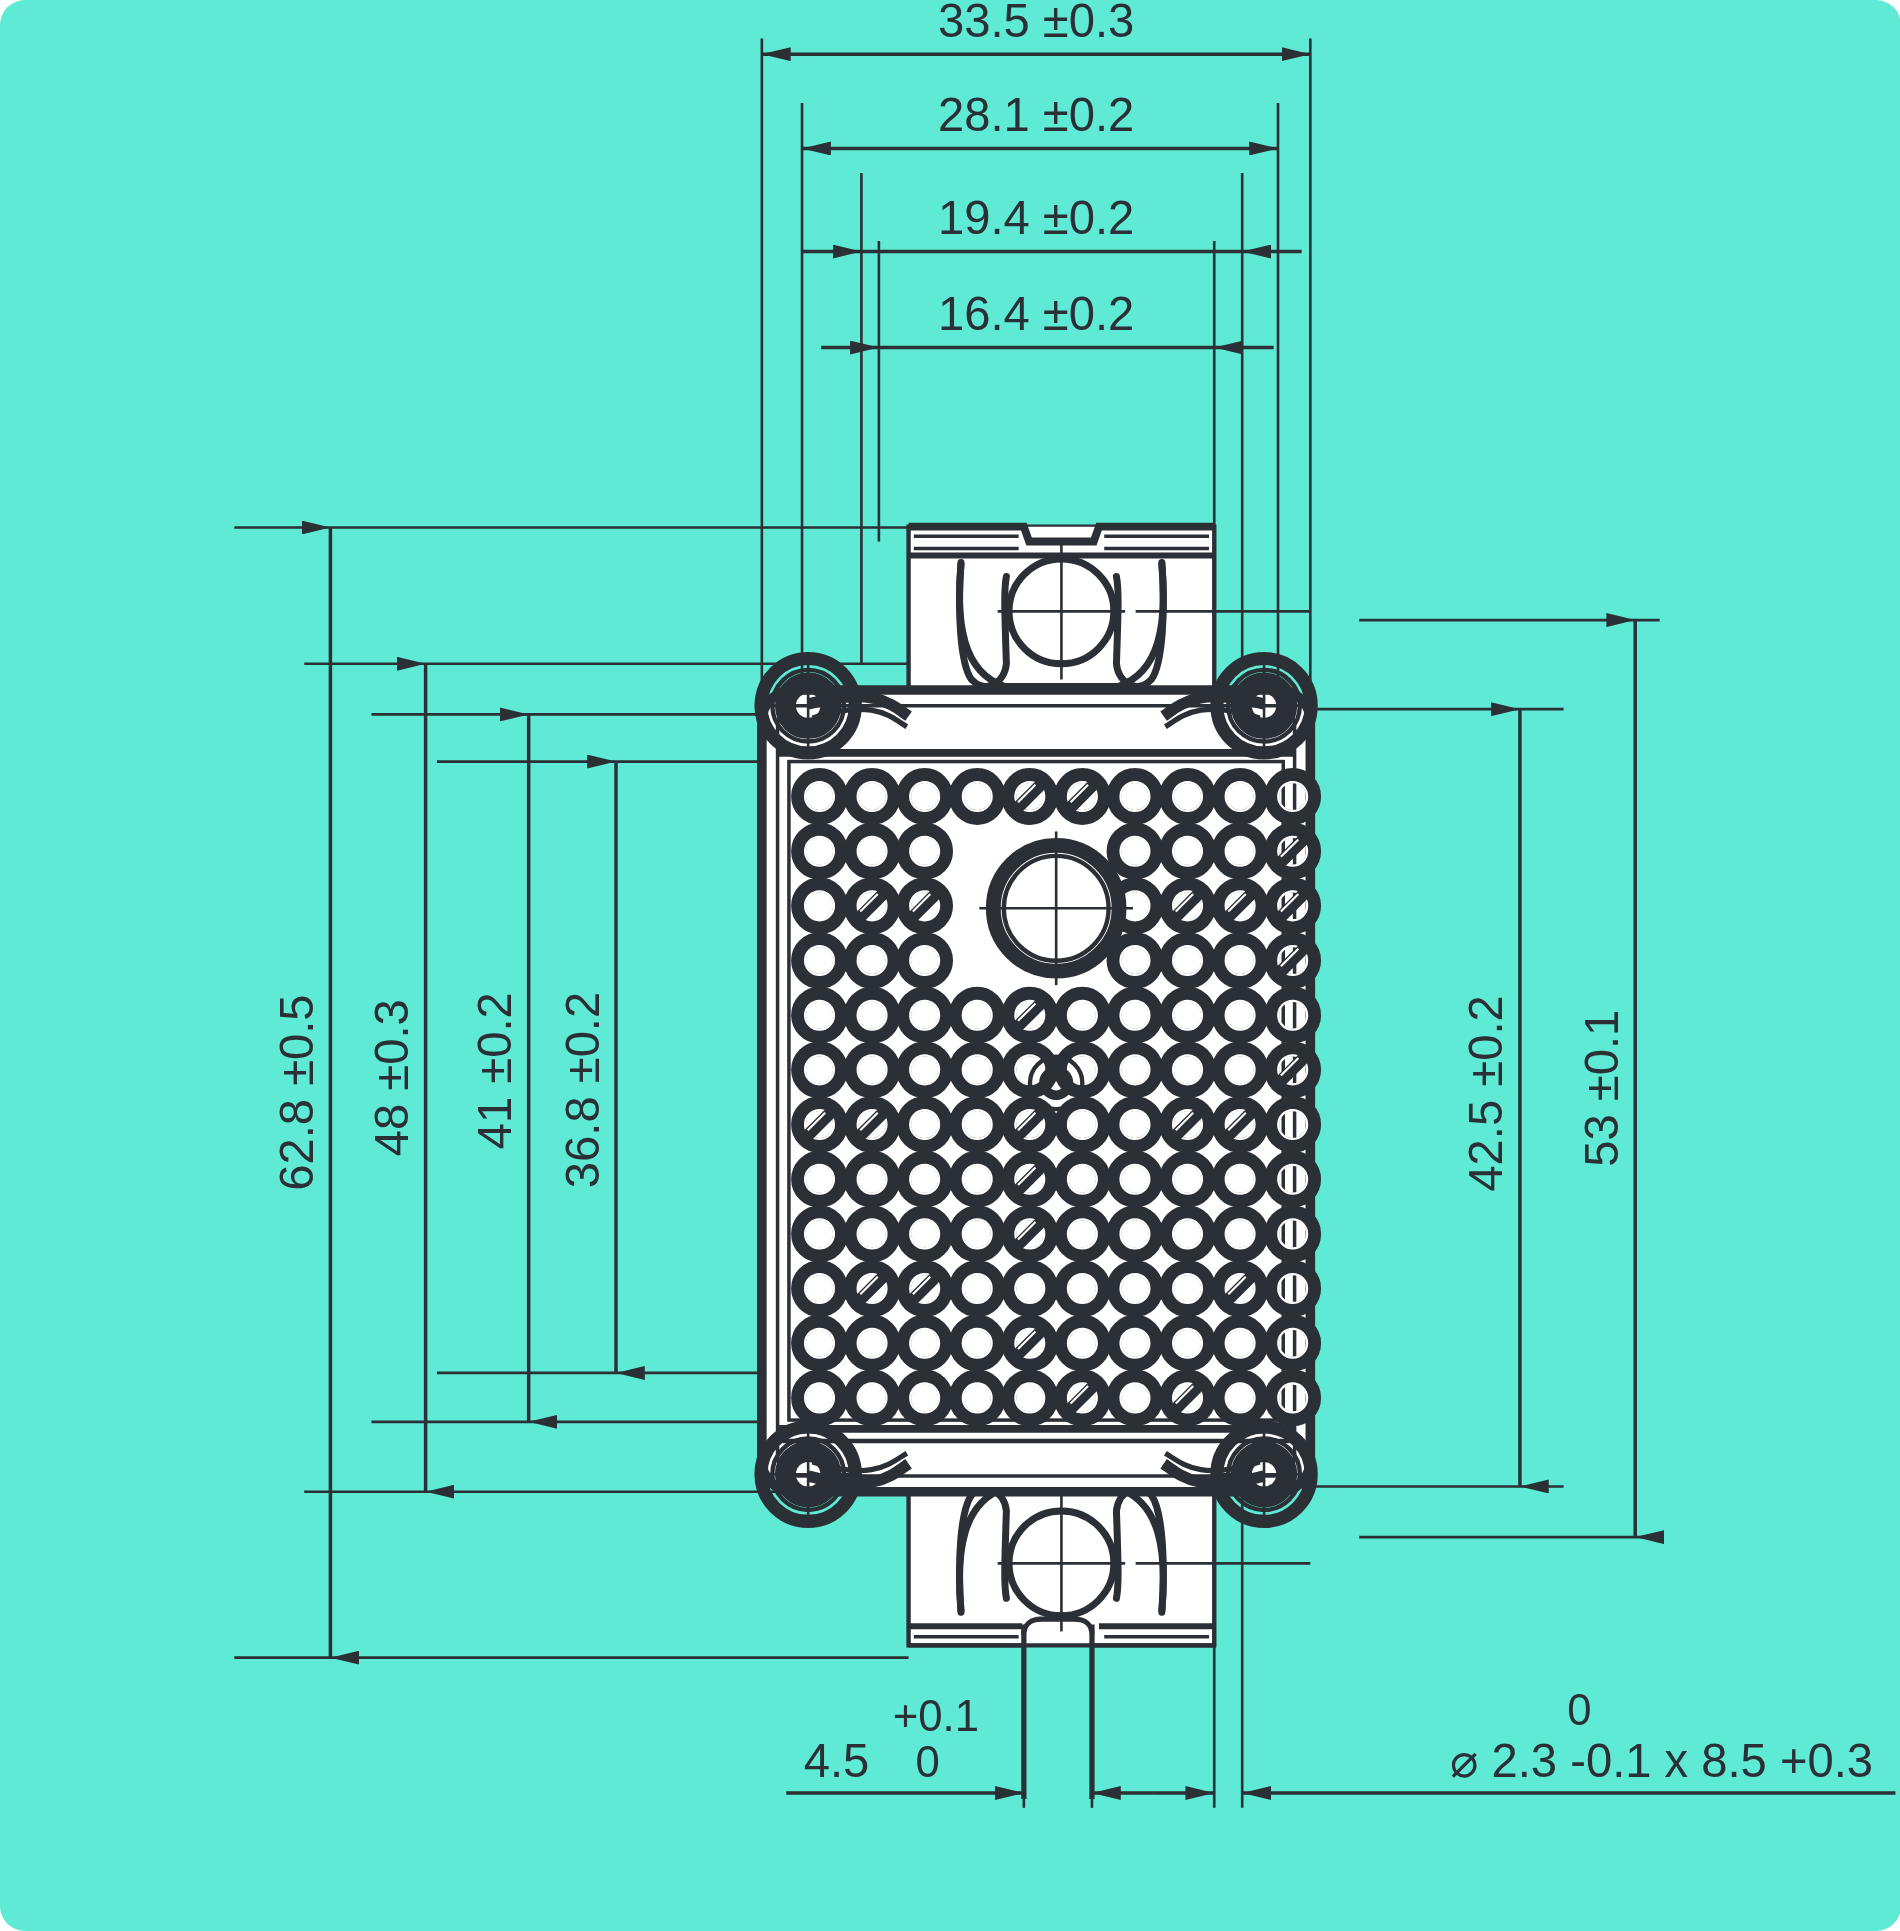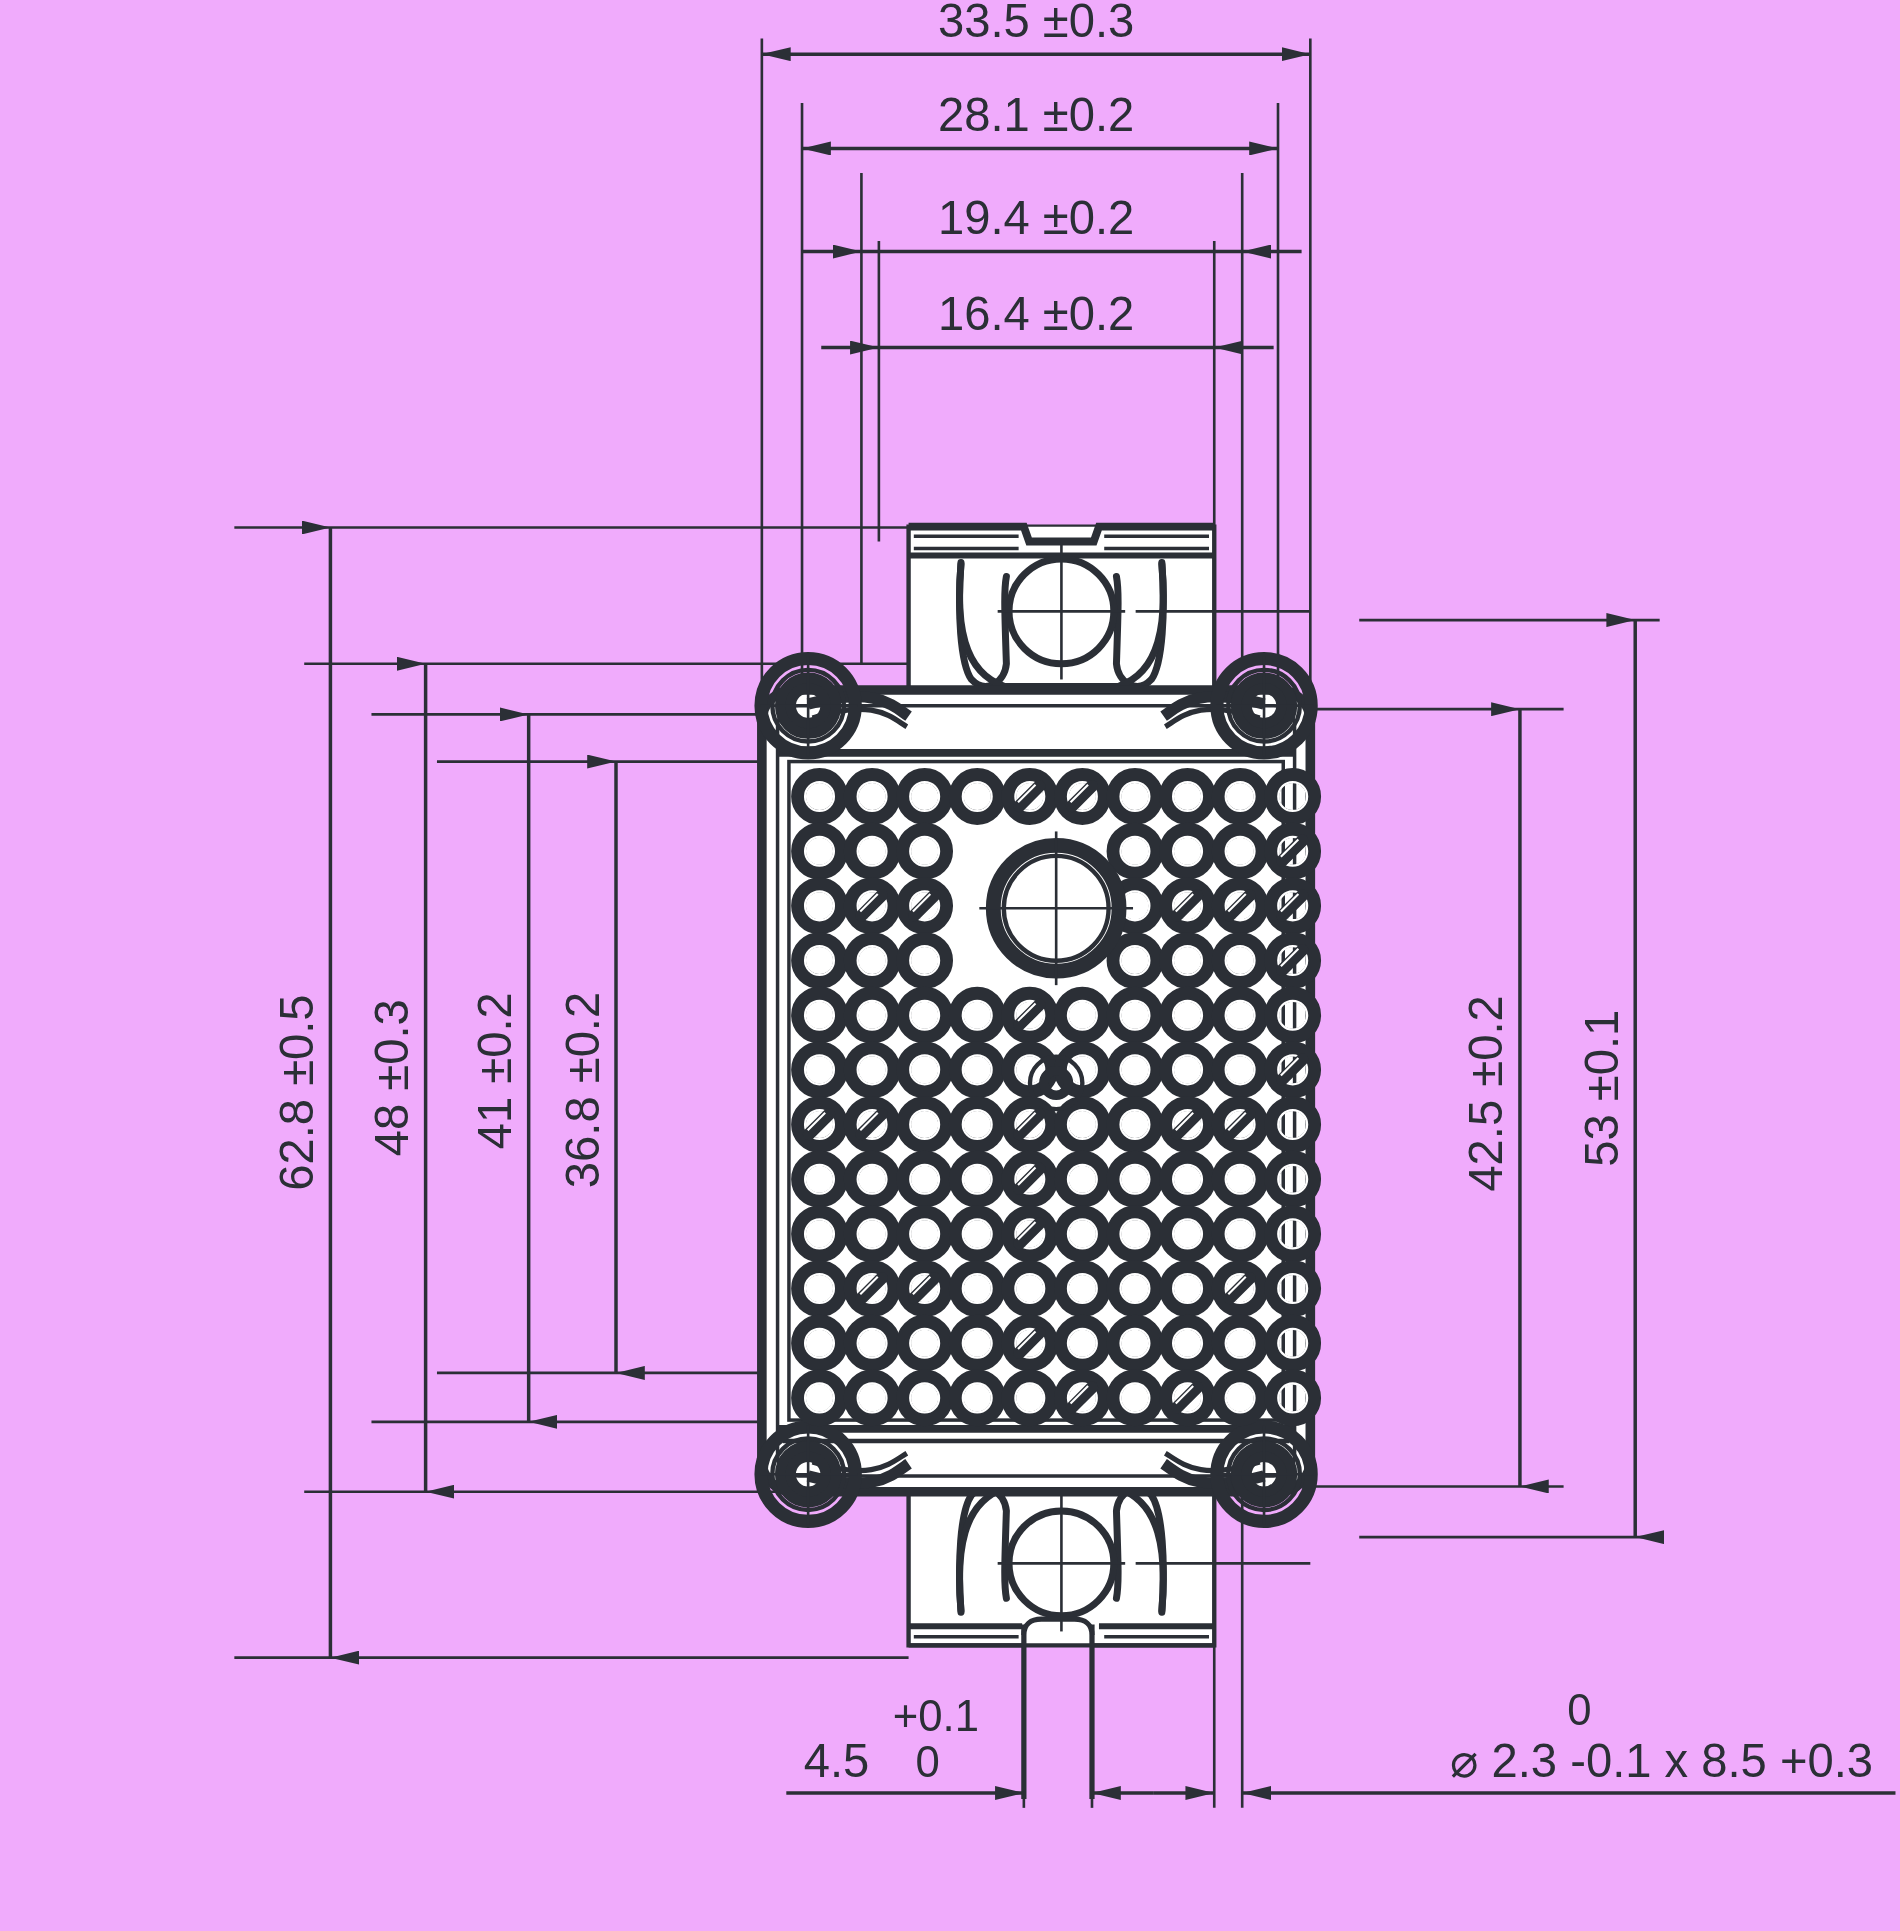--- a/index.html
+++ b/index.html
@@ -1,17 +1,17 @@
 <!DOCTYPE html>
 <html style="font-size:14px"><head>
 <meta charset="utf-8">
 <style>
   html,body{margin:0;padding:0;background:#fff;}
   body{width:1901px;height:1931px;font-family:"Liberation Sans",sans-serif;}
-  #stage{position:relative;width:1901px;height:1931px;background:#f0abfc;overflow:hidden;}
+  #stage{position:relative;width:1901px;height:1931px;background:#5eead4;overflow:hidden;border-radius:25px;}
   svg{display:block;}
   .dimtext{font-family:"Liberation Sans",sans-serif;font-size:54px;fill:#2b2f36;}
   .dimtext.small{font-size:50px;}
 </style>
 </head>
 <body>
 
 <div id="stage">
 <svg id="dwg" width="1901" height="1931" viewBox="0 0 2176 2211" xmlns="http://www.w3.org/2000/svg">
 

